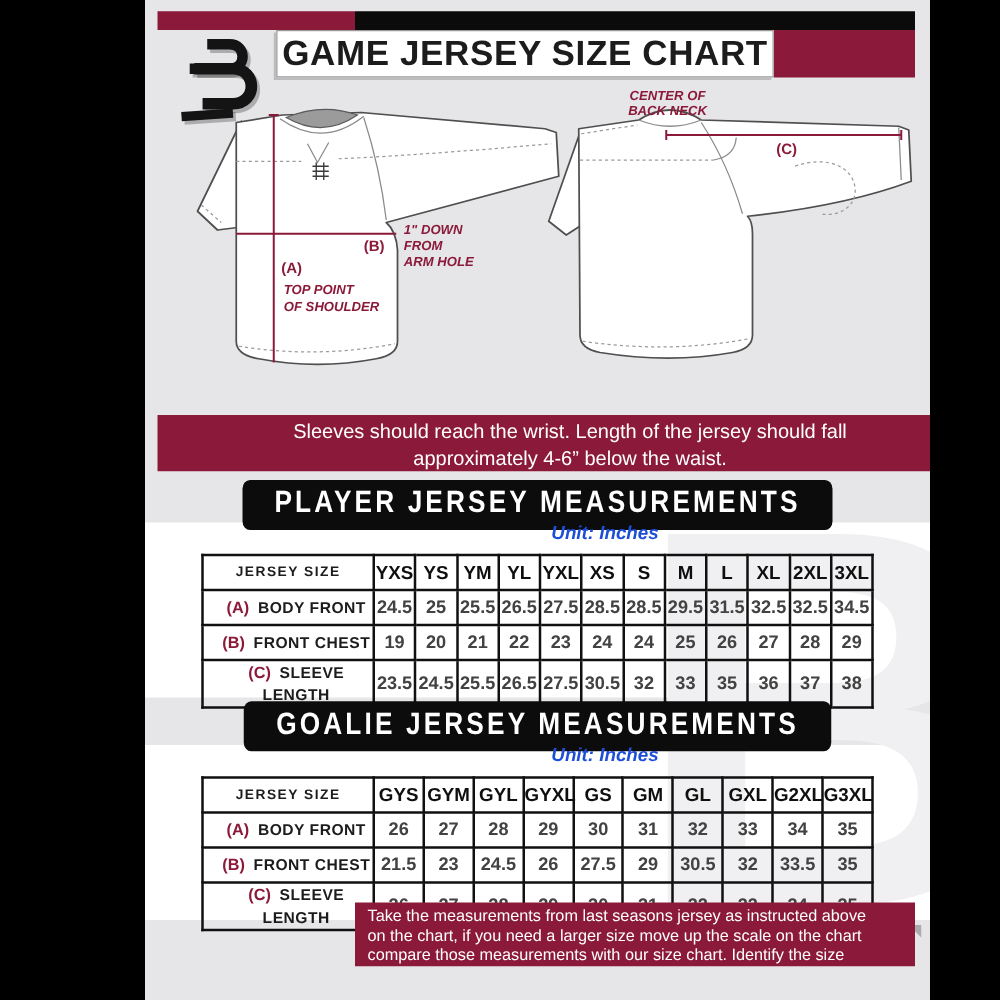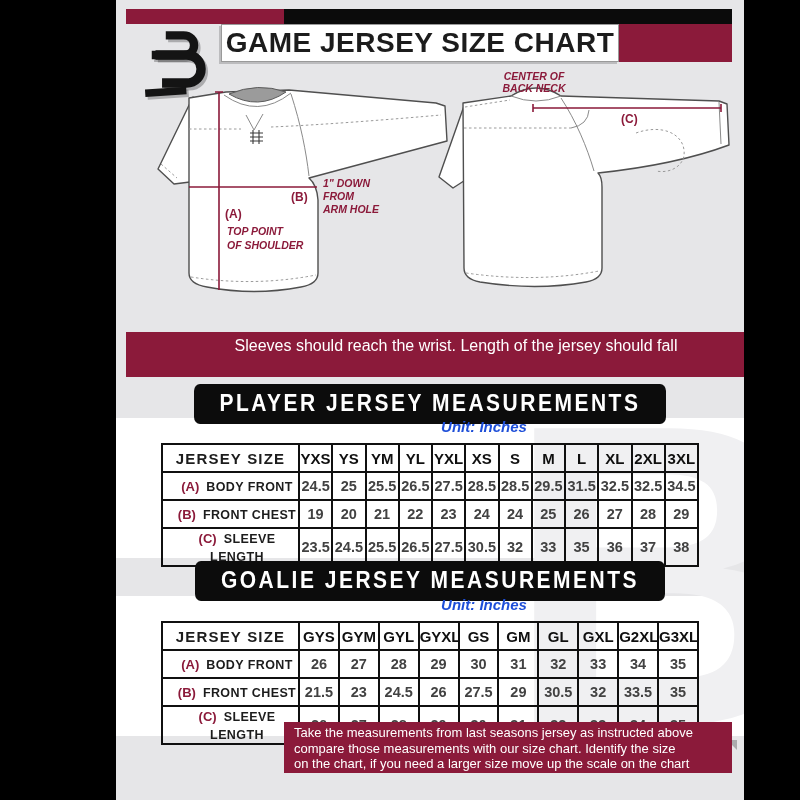--- a/index.html
+++ b/index.html
@@ -27,21 +27,21 @@
   .band-wrap { position:absolute; left:0; width:628px; display:flex; justify-content:center; z-index:3; }
   .band { background:#0c0c0c; color:#fff; border-radius:6px; padding:4px 26px 6px;
           font-size:21px; font-weight:800; letter-spacing:2.5px; transform:scaleY(1.18); white-space:nowrap; }
 
   .unit { position:absolute; left:0; width:736px; text-align:center; font-size:15px;
           font-weight:700; font-style:italic; color:#1d4ed8; z-index:3; }
 
   table { border-collapse:collapse; table-layout:fixed; position:absolute; width:538px; left:45px; z-index:3; }
   td,th { border:2px solid #101010; height:28px; text-align:center; vertical-align:middle; padding:0; background:transparent; }
   th.size-h { font-size:15px; font-weight:700; color:#0f0f0f; }
-  th.corner { font-size:15px; font-weight:600; letter-spacing:1.2px; color:#1c1c1c; }
+  th.corner { font-size:11px; font-weight:600; letter-spacing:1.2px; color:#1c1c1c; }
   td.val { font-size:14.5px; font-weight:600; color:#424242; }
   td.label-cell { text-align:center; padding-left:13px; }
   td.label-cell .key { color:var(--maroon); font-weight:800; font-size:13px; margin-right:7px; }
   td.label-cell .lab { font-size:12.5px; font-weight:700; color:#1c1c1c; letter-spacing:.4px; }
 
   .footer-black { left:10px; top:742px; width:158px; height:51px; background:#0d0d0d;
                   display:flex; align-items:center; justify-content:center; gap:7px; z-index:3; }
   .footer-black .brand { color:#fff; font-size:10.5px; font-weight:700; letter-spacing:3.5px; }
   .footer-maroon { left:168px; top:722px; width:448px; height:51px; background:var(--maroon);
                    color:#fff; font-size:13px; line-height:15.5px; padding:3px 8px 0 10px; z-index:3; }
@@ -135,20 +135,21 @@
 
     <path class="measure" d="M97 39 V47 M97 43 H285 M285 39 V47"></path>
 
     <text class="mnote" x="98" y="15" text-anchor="middle">CENTER OF</text>
     <text class="mnote" x="98" y="27" text-anchor="middle">BACK NECK</text>
     <text class="mlabel" x="185" y="58">(C)</text>
   </svg>
 
   <div class="abs banner z3">
     <div>Sleeves should reach the wrist. Length of the jersey should fall</div>
+    <div>approximately 4-6” below the waist.</div>
   </div>
 
   <div class="band-wrap" style="top:387px;">
     <div class="band"><span>PLAYER JERSEY MEASUREMENTS</span></div>
   </div>
   <div class="white-block" style="top:418px;height:140px;"></div>
   <div class="unit" style="top:418px;">Unit: Inches</div>
   <table id="player-table" style="top:443px;">
       <colgroup>
         <col style="width: 137px;">
@@ -304,17 +305,17 @@
           <td class="val">33</td>
           <td class="val">34</td>
           <td class="val">35</td>
         </tr>
       </tbody>
     </table>
 
   <div class="abs corner-arrow"></div>
   <div class="abs footer-maroon">
     <div>Take the measurements from last seasons jersey as instructed above</div>
+    <div>on the chart, if you need a larger size move up the scale on the chart</div>
     <div>compare those measurements  with our size chart. Identify the size</div>
-    <div>on the chart, if you need a larger size move up the scale on the chart</div>
   </div>
 
 </div>
 
 </body></html>

